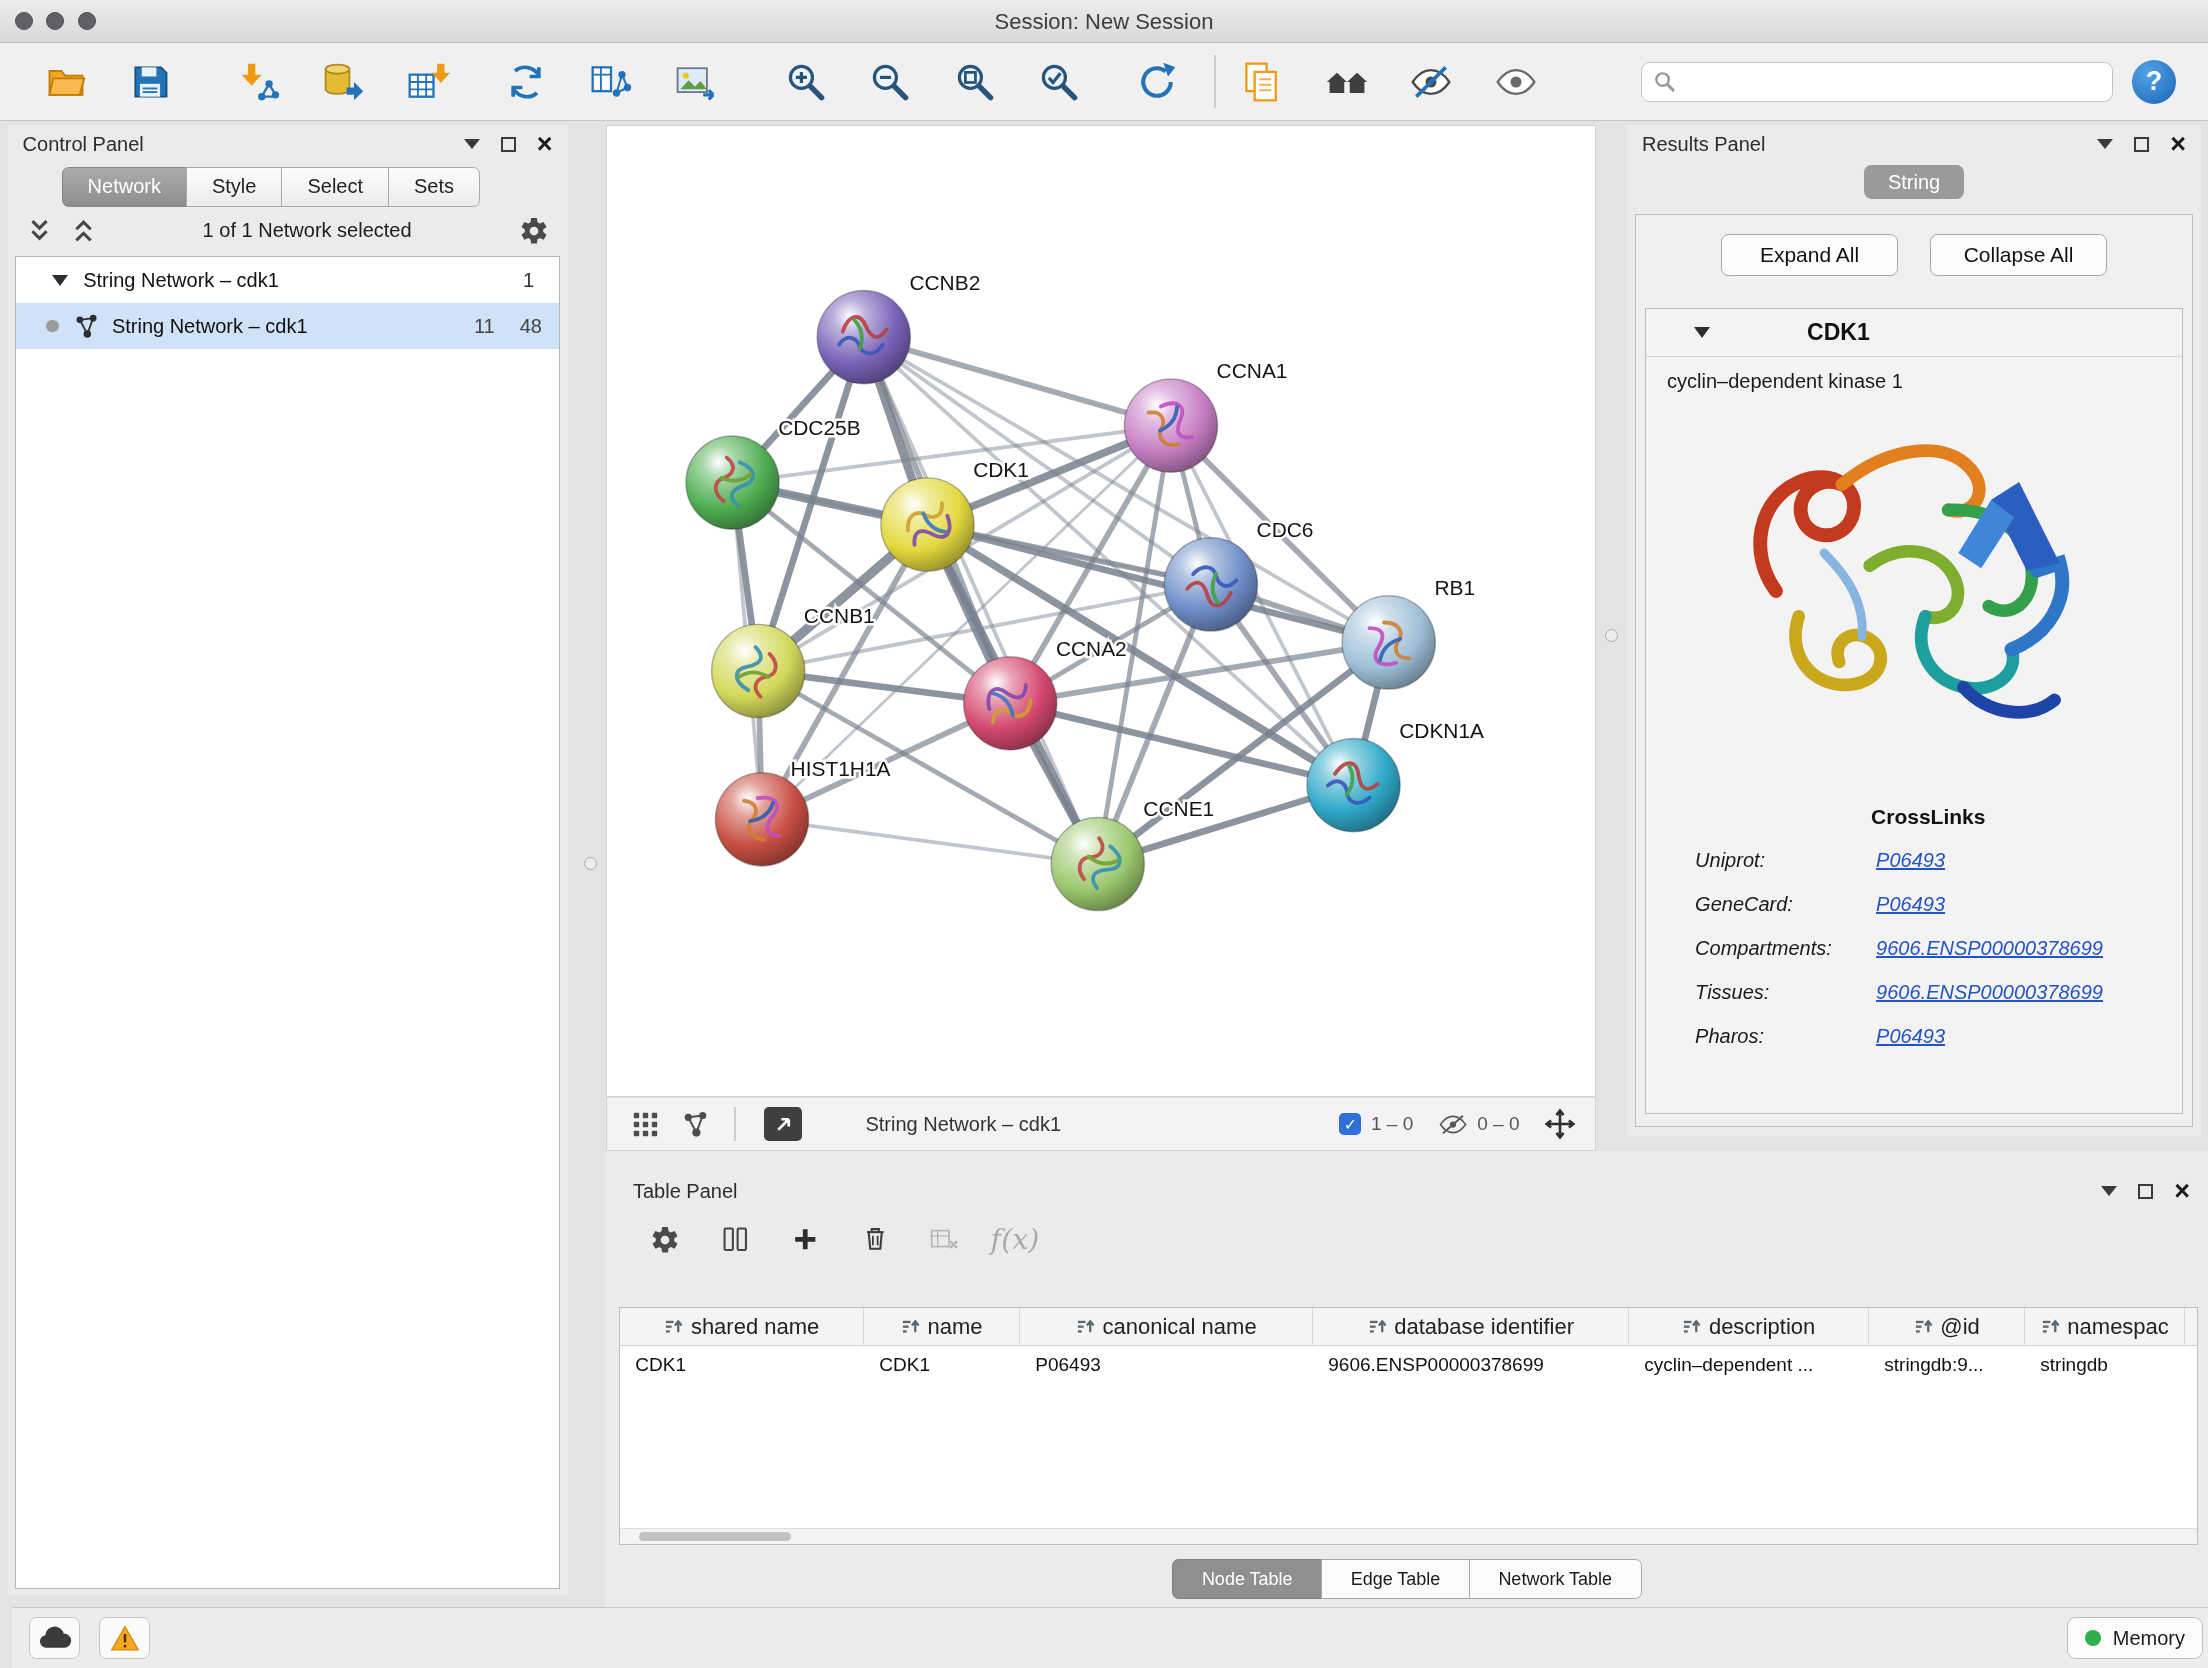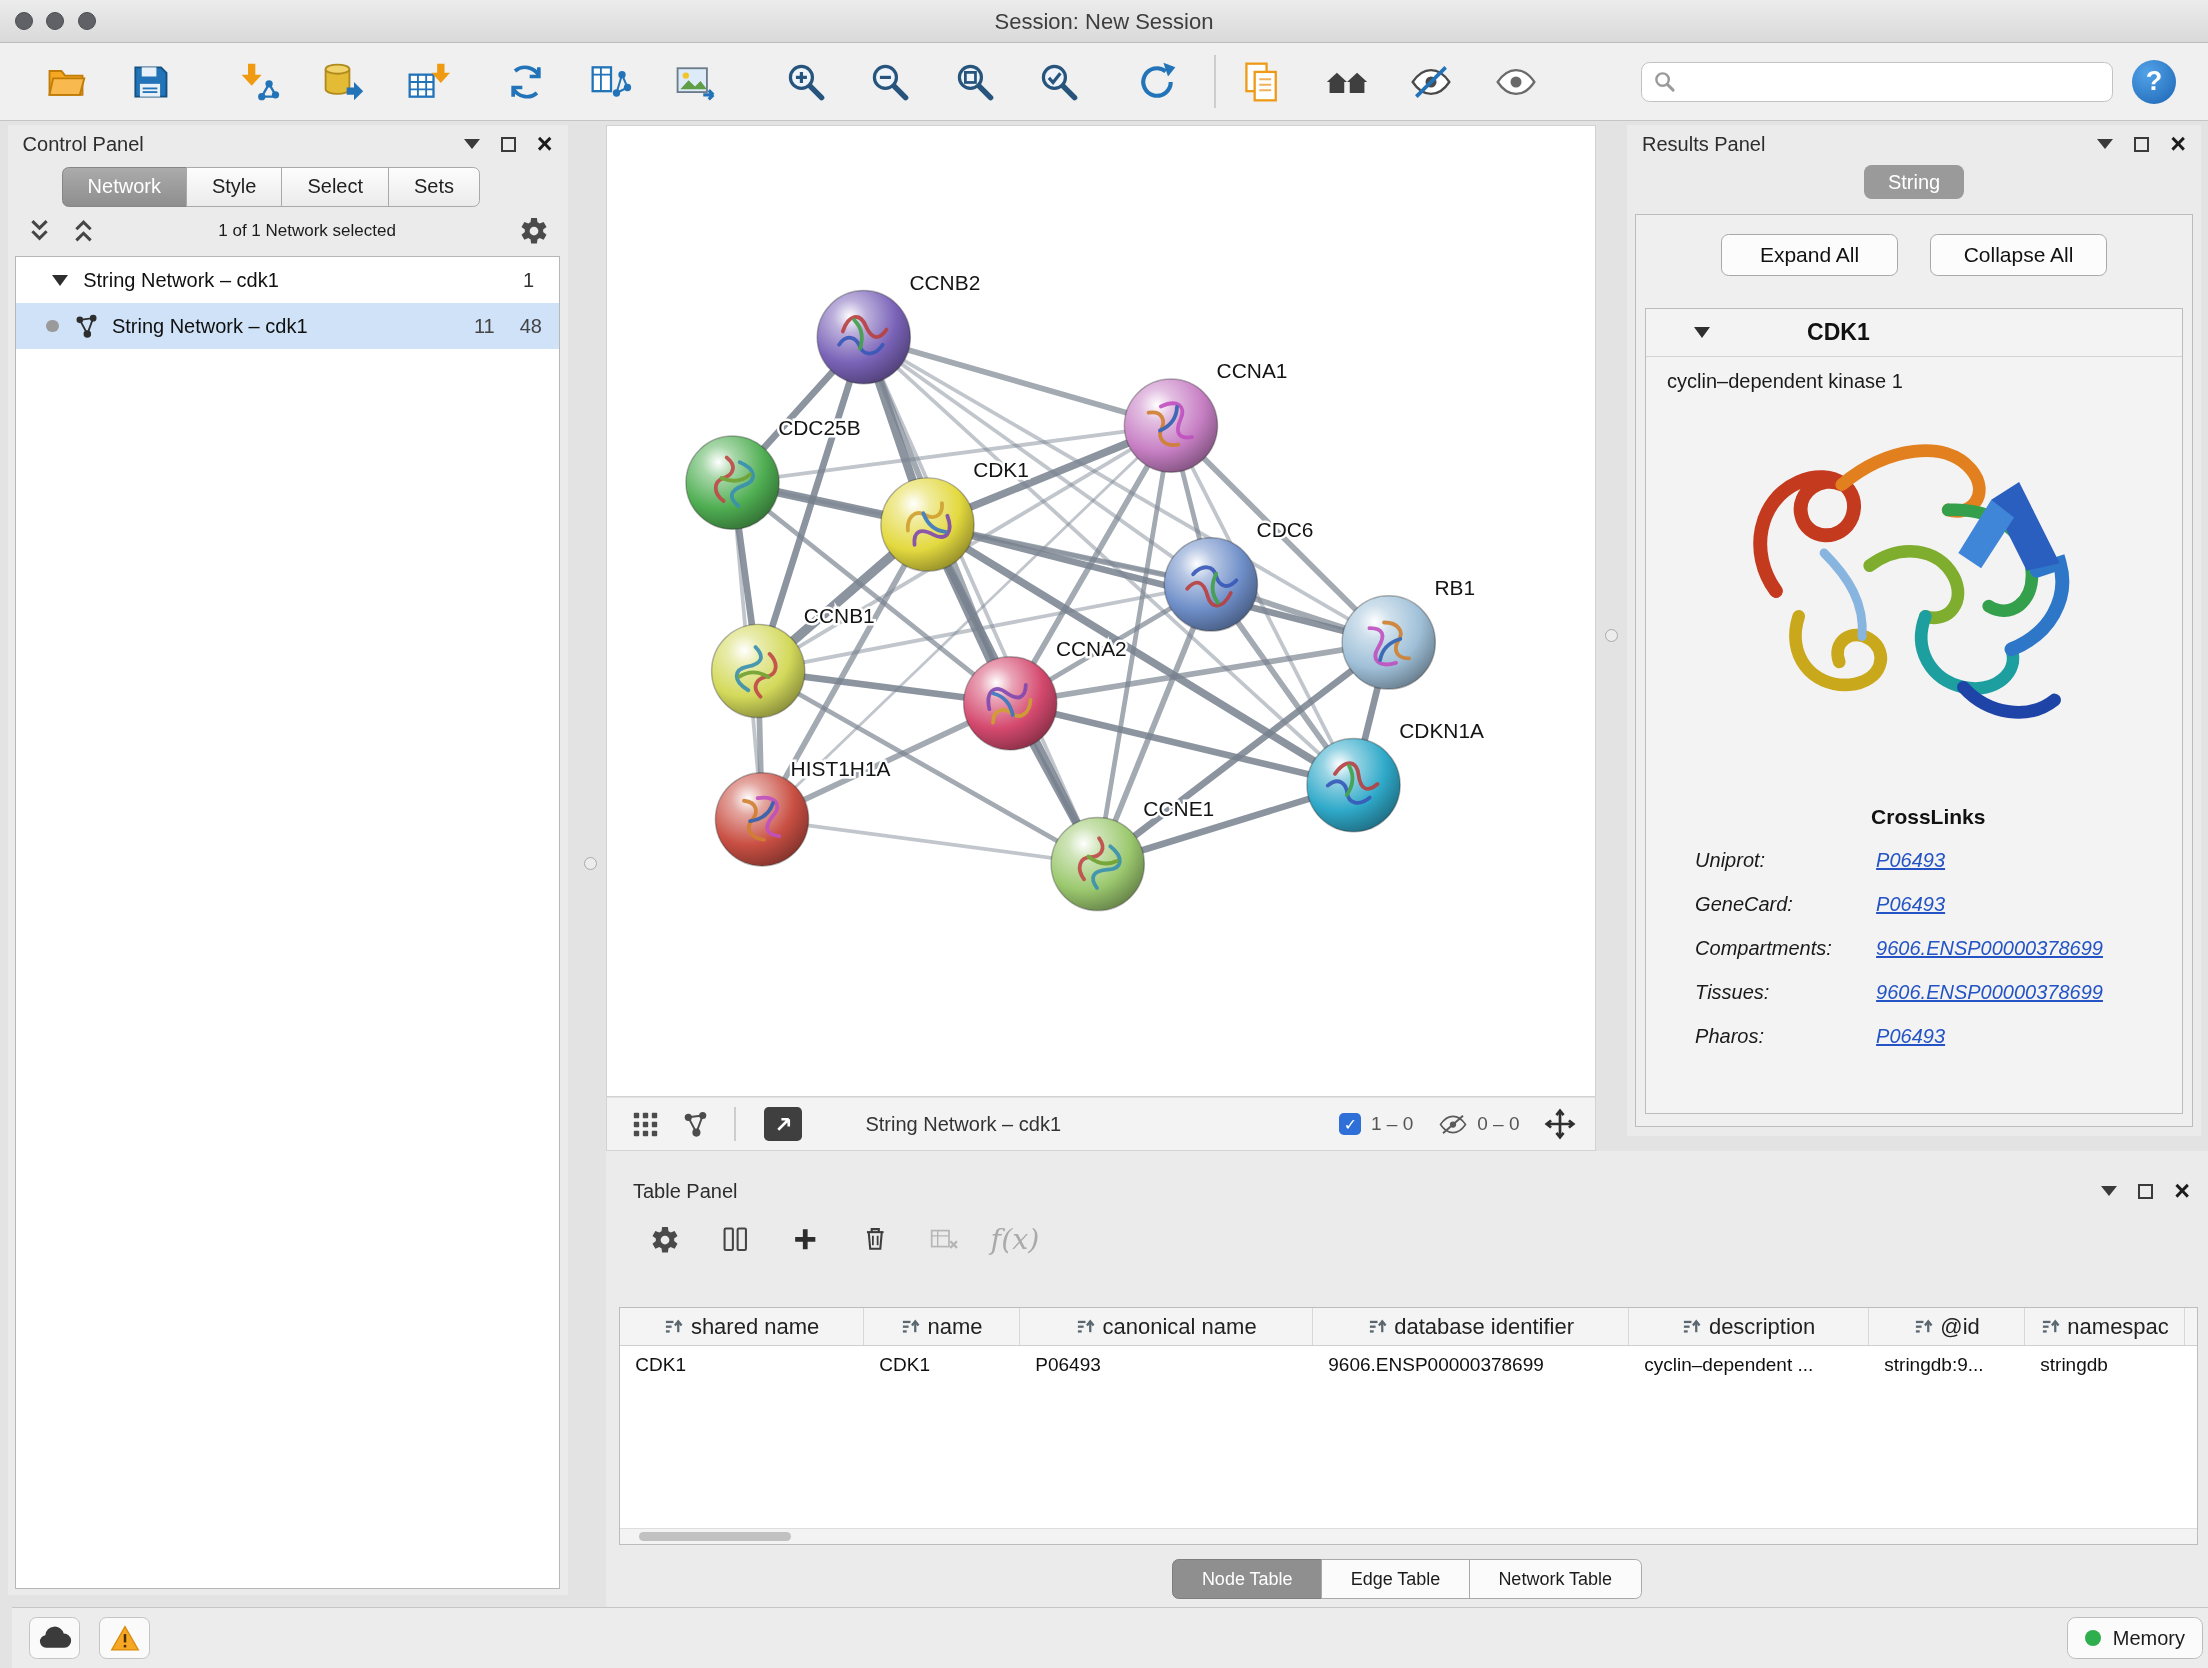--- a/index.html
+++ b/index.html
@@ -53,21 +53,21 @@
   .close-x { font-size: 27px; font-weight: bold; color: #1c1c1c; line-height: 19px; }
   
   .cp { position: absolute; left: 7.6px; top: 125px; width: 560px; height: 1470px; background: #ebebeb; }
   .cp-tabs { display: flex; margin: 3.8px 0 0 55px; }
   .tab { height: 40px; padding: 0 25px; display: flex; align-items: center; font-size: 20px;
     border: 1px solid #a9a9a9; background: linear-gradient(#fdfdfd, #ebebeb); color: #1f1f1f; margin-left: -1px; cursor: pointer; }
   .tab:first-child { border-radius: 6.7px 0 0 6.7px; }
   .tab:last-child { border-radius: 0 6.7px 6.7px 0; }
   .tab.active { background: linear-gradient(#ababab, #8e8e8e); color: #fff; border-color: #868686; }
   .cp-subrow { height: 48px; display: flex; align-items: center; padding: 0 19px; gap: 19px; }
-  .cp-subrow .summary { flex: 1; text-align: center; font-size: 17px; color: #1c1c1c; }
+  .cp-subrow .summary { flex: 1; text-align: center; font-size: 20px; color: #1c1c1c; }
   .cp-tree { position: absolute; left: 7.6px; right: 7.6px; top: 131px; bottom: 5.7px; background: #fff; border: 1px solid #b7b7b7; }
   .tree-row { height: 46px; display: flex; align-items: center; font-size: 20px; color: #101010; }
   .tree-row.root { padding-left: 36px; }
   .tree-row.child { background: #cfe2f8; padding-left: 30px; }
   .tree-tri { width: 0; height: 0; border-left: 8.6px solid transparent; border-right: 8.6px solid transparent; border-top: 11.4px solid #2e2e2e; margin-right: 15px; }
   .tree-bullet { width: 12.4px; height: 12.4px; border-radius: 50%; background: #9a9a9a; margin-right: 15px; }
   .tree-count { margin-left: auto; padding-right: 25px; color: #333; }
   .tree-counts { margin-left: auto; display: flex; gap: 25px; padding-right: 17px; color: #444; }
   
   .net-view { position: absolute; left: 606px; top: 125px; width: 990px; height: 972px; background: #fff; border: 1px solid #d2d2d2; }

